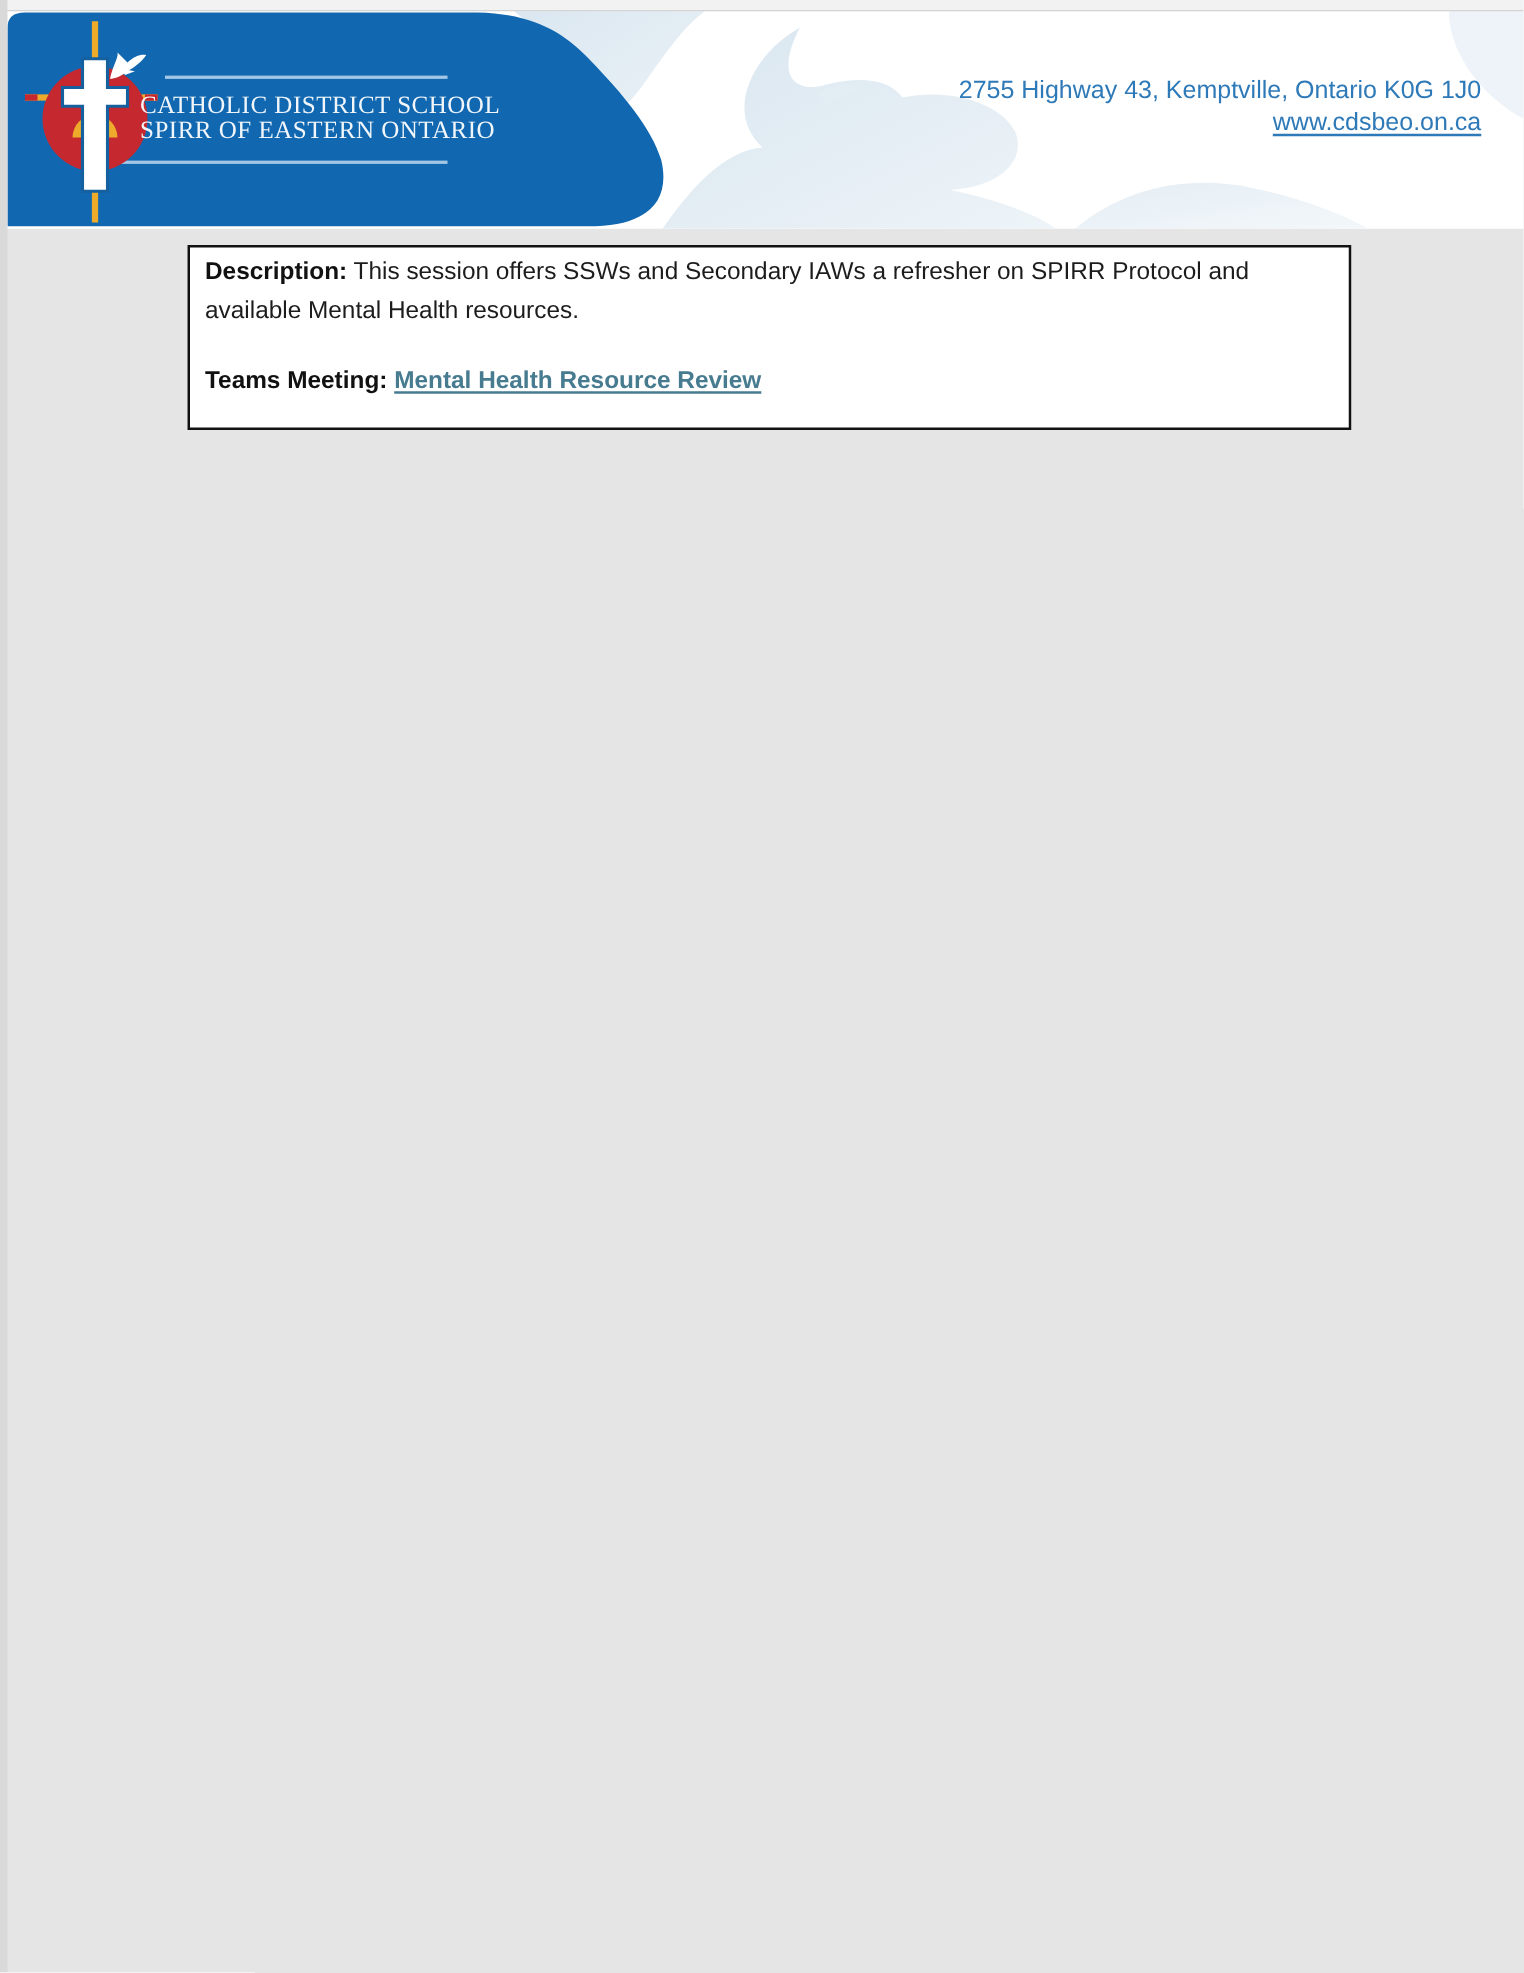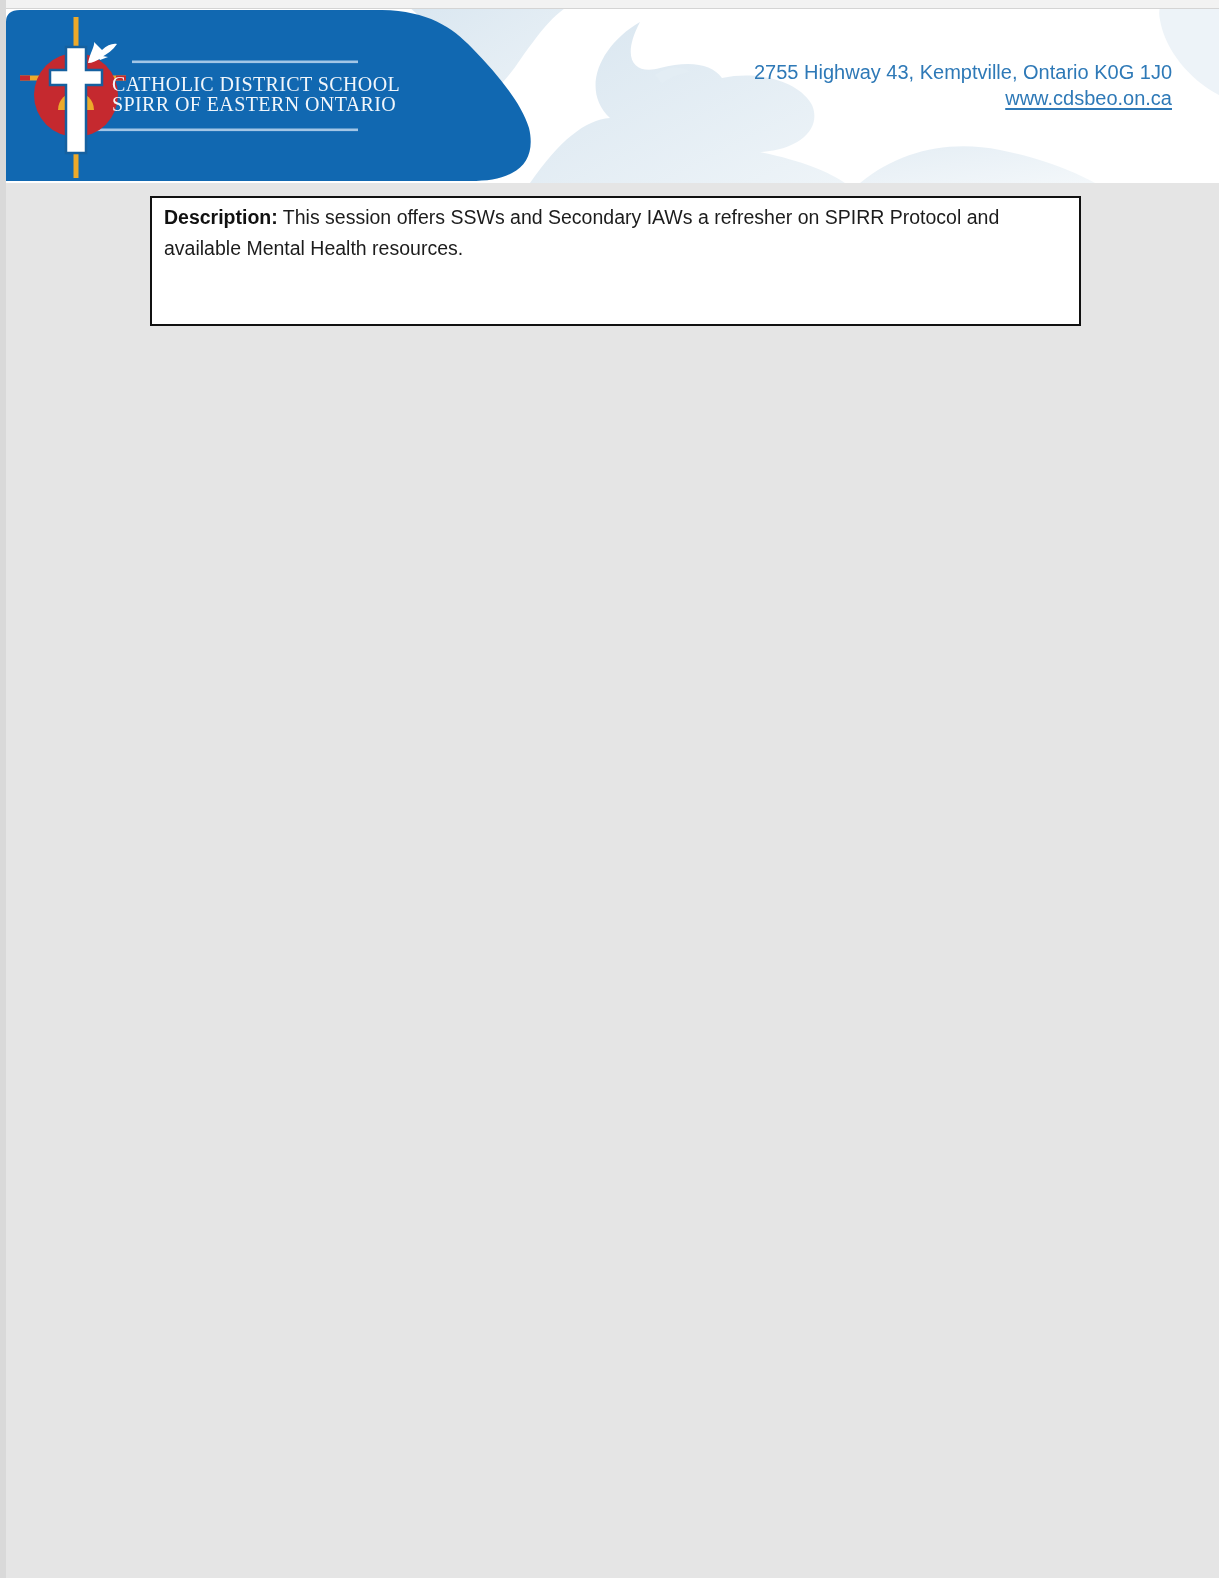--- a/index.html
+++ b/index.html
@@ -47,38 +47,38 @@
     position: absolute; left: 112px; top: 75px; z-index: 3;
     color: #f1f6fb;
     font-family: "Liberation Serif", serif;
     font-size: 20px;
     line-height: 19.5px;
     letter-spacing: 0.4px;
     white-space: nowrap;
   }
 
   .contact {
-    position: absolute; right: 47px; top: 59px; z-index: 3;
+    position: absolute; right: 34px; top: 59px; z-index: 3;
     text-align: right;
     color: #2e79b7;
     font-size: 20px;
     line-height: 26px;
     white-space: nowrap;
   }
   .contact .phone-row .gap { display: inline-block; width: 26px; }
   .contact a.site {
     color: #2e79b7;
     text-decoration: underline;
     text-underline-offset: 3px;
   }
 
   
   .desc-box {
     position: absolute; left: 150px; top: 196px; z-index: 4;
-    width: 931px; height: 130px;
+    width: 931px; height: 148px;
     border: 2px solid #111111;
     background: #ffffff;
     padding: 4px 12px 0 12px;
     font-size: 19.5px;
     line-height: 30.5px;
     color: #1c1c1c;
   }
   .desc-box .label { font-weight: bold; color: #111111; }
   .teams-row { margin-top: 26px; }
   .teams-row a.meeting-link {
@@ -154,15 +154,19 @@
       </div>
     </div>
 
   </header>
 
   <section class="desc-box">
     <p>
       <span class="label">Description:</span>
       <span>This session offers SSWs and Secondary IAWs a refresher on SPIRR Protocol and available Mental Health resources.</span>
     </p>
+    <p class="teams-row">
+      <span class="label">Teams Meeting:</span>
+      <a class="meeting-link" href="#">Mental Health Resource Review</a>
+    </p>
   </section>
 
 </div>
 
 </body></html>

